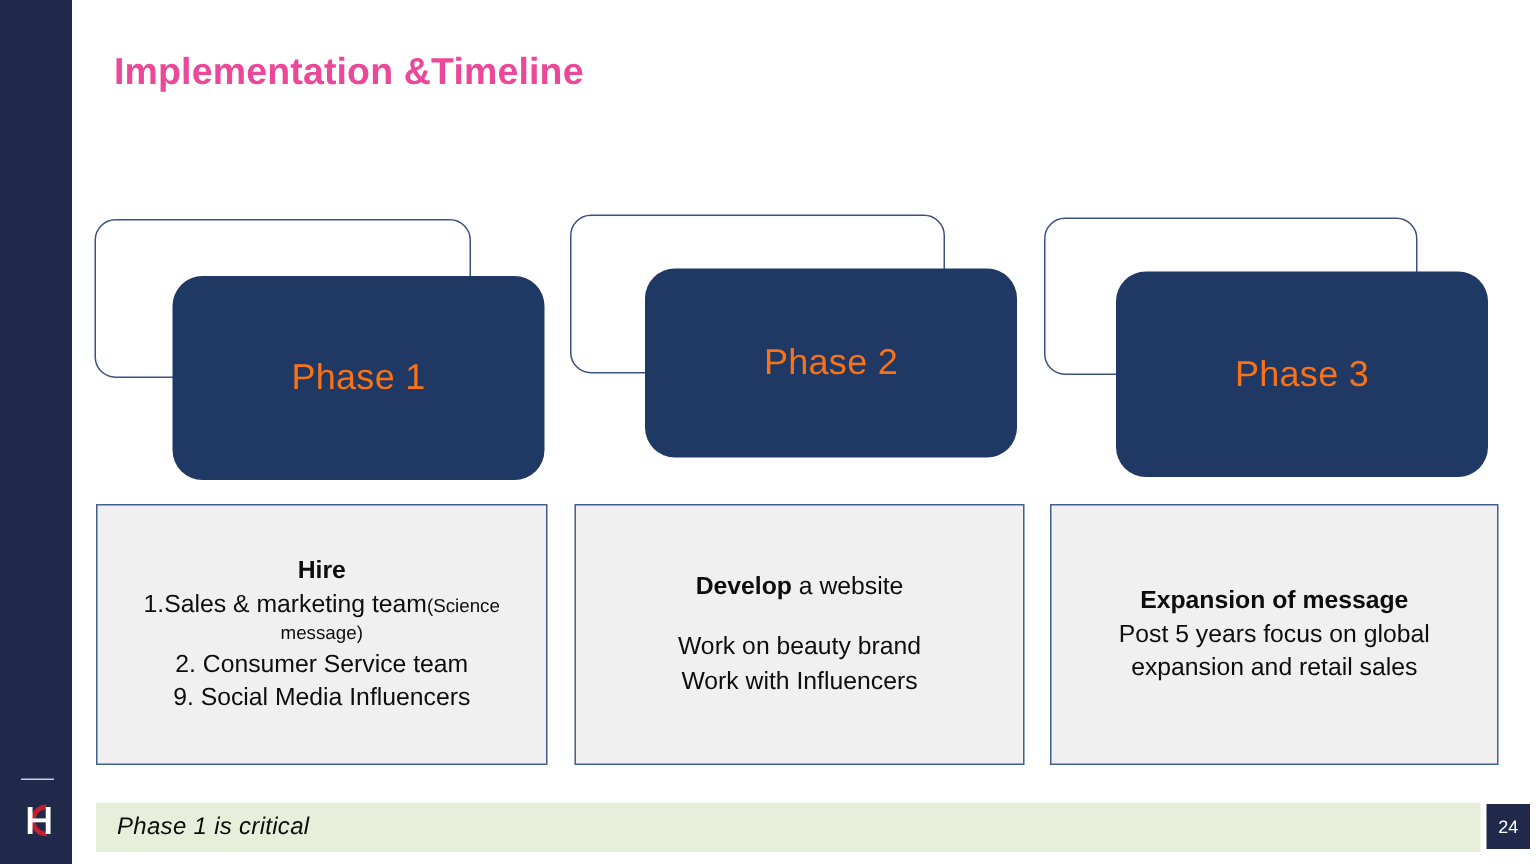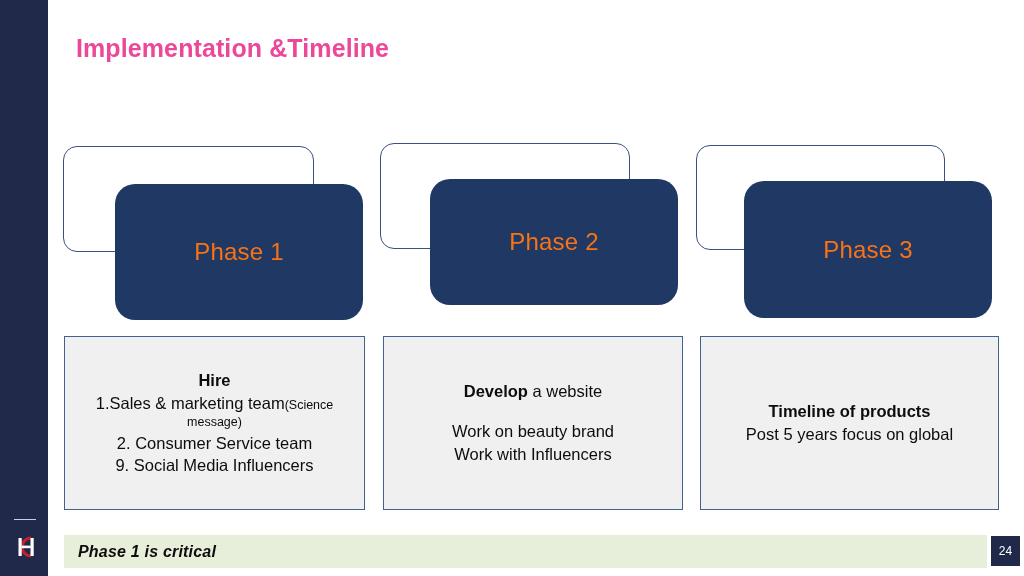--- a/index.html
+++ b/index.html
@@ -124,21 +124,21 @@
     width: 923px;
     height: 33px;
     background: #e7efda;
     display: flex;
     align-items: center;
     padding-left: 14px;
     box-sizing: border-box;
   }
   #bottom-banner-text {
     font-size: 16px;
-    font-weight: bold;
+    font-weight: normal;
     font-style: italic;
     color: #0d0d0d;
     letter-spacing: .2px;
   }
   #page-number-box {
     position: absolute;
     left: 991px;
     top: 536px;
     width: 29px;
     height: 30px;
@@ -201,22 +201,23 @@
       <span class="detail-line">2. Consumer Service team</span>
       <span class="detail-line">9. Social Media Influencers</span>
     </div>
   <div class="detail-box" id="detail-box-2">
       <span class="detail-line"><span class="inline-bold">Develop</span><span> a website</span></span>
       <span class="detail-spacer"></span>
       <span class="detail-line">Work on beauty brand</span>
       <span class="detail-line">Work with Influencers</span>
     </div>
   <div class="detail-box" id="detail-box-3">
-      <span class="detail-line"><span class="inline-bold">Timeline of products</span></span>
+      <span class="detail-line"><span class="inline-bold">Expansion of message</span></span>
       <span class="detail-line">Post 5 years focus on global</span>
+      <span class="detail-line">expansion and retail sales</span>
     </div>
 
   <div id="bottom-banner">
     <span id="bottom-banner-text">Phase 1 is critical</span>
   </div>
 
   <div id="page-number-box">
     <span id="page-number-text">24</span>
   </div>
 

